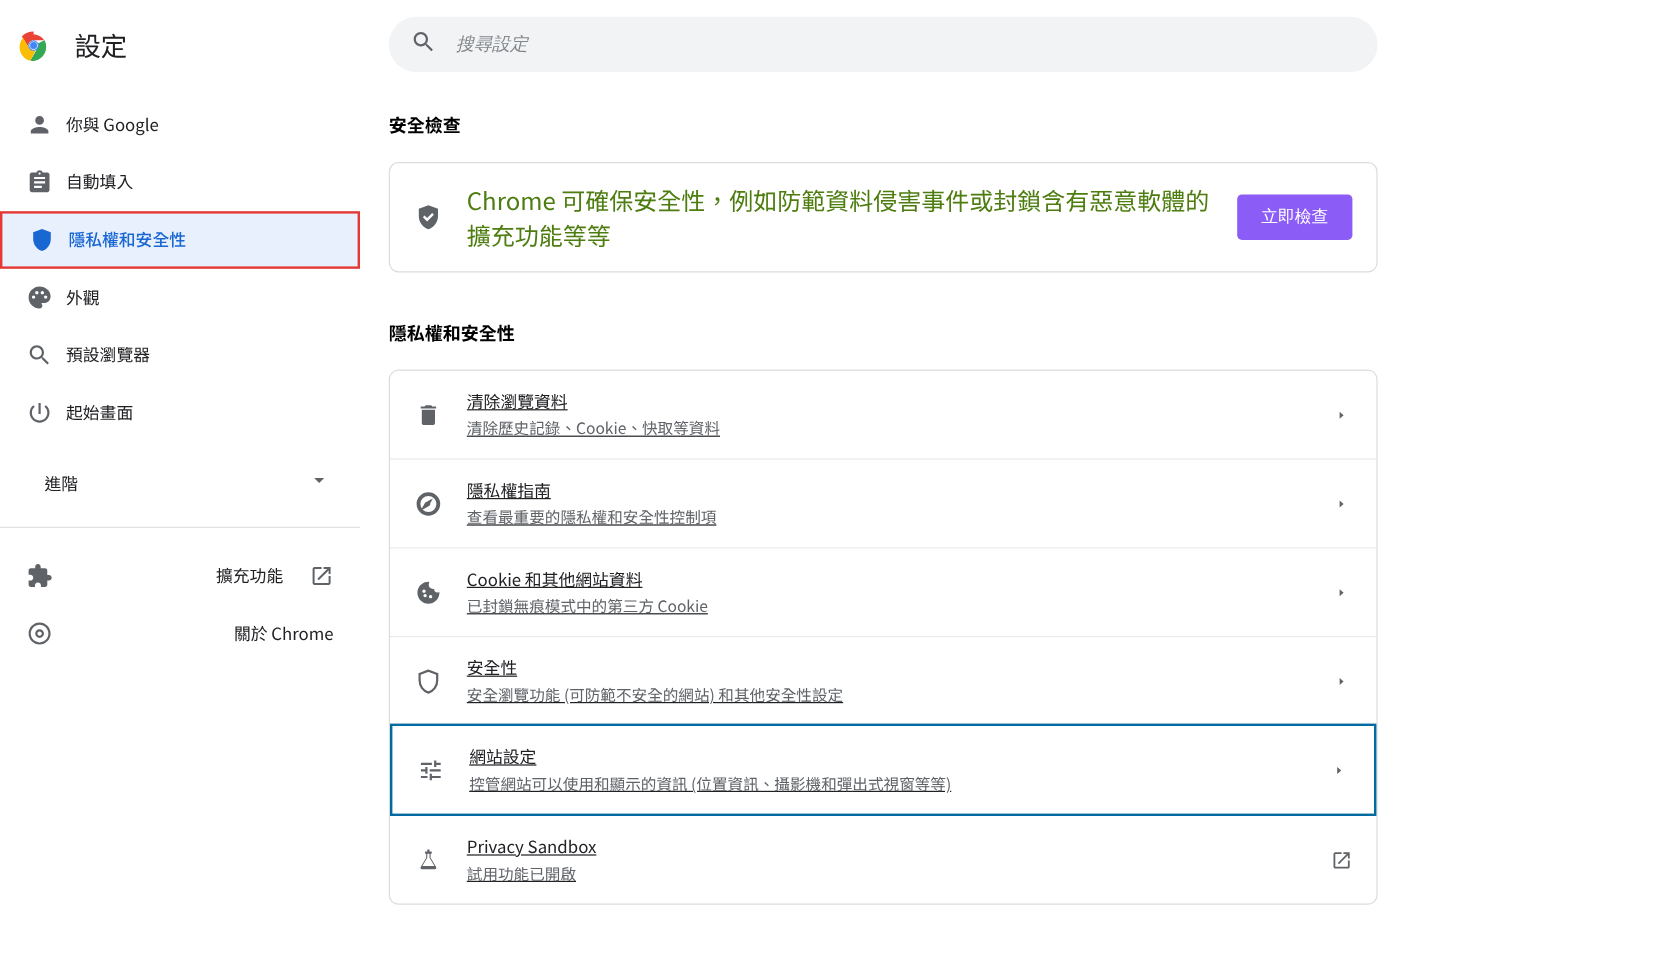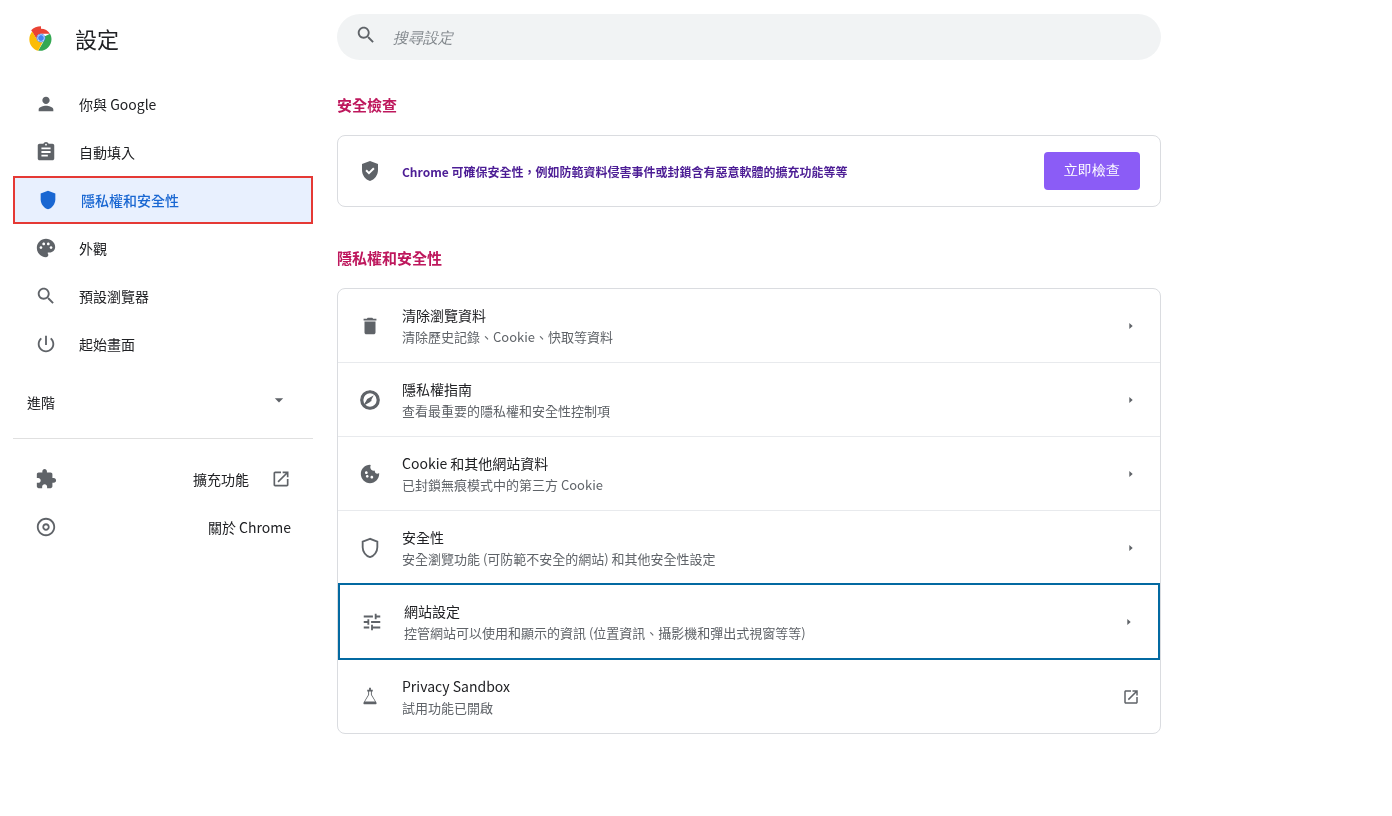--- a/index.html
+++ b/index.html
@@ -2,46 +2,46 @@
 <html><head>
   <meta charset="utf-8">
   <style>
     * { box-sizing: border-box; margin: 0; padding: 0; }
     body {
       font-family: "Microsoft JhengHei", "Noto Sans CJK TC", Arial, sans-serif;
       background: #fff;
       color: #202124;
       font-size: 14px;
     }
-    .layout { display: flex; min-height: 100vh; margin-left: 13px; }
+    .layout { display: flex; min-height: 100vh; }
     .sidebar { width: 300px; flex-shrink: 0; padding-top: 14px; }
     .header-row { display: flex; align-items: center; padding: 8px 20px 20px 14px; gap: 20px; }
     .chrome-logo { width: 28px; height: 28px; }
     .header-title { font-size: 22px; color: #202124; }
     .nav-list { padding: 6px 0; }
     .nav-item {
       display: flex; align-items: center;
       height: 48px;
       padding-left: 22px;
-      gap: 22px;
+      gap: 11px;
       cursor: pointer;
       color: #5f6368;
       border-top-right-radius: 24px;
       border-bottom-right-radius: 24px;
       margin-right: 12px;
     }
     .nav-item .nav-label { font-size: 14px; color: #202124; }
     .nav-item.active { background: #e8f0fe; border: 2px solid #e53935; border-radius: 0; margin-right: 0; }
     .nav-item.active .nav-label { color: #1967d2; font-weight: 500; }
     .nav-item.active .nav-icon svg { fill: #1967d2; }
     .nav-icon { width: 22px; height: 22px; display: flex; align-items: center; justify-content: center; }
     .nav-icon svg { fill: #5f6368; }
     .advanced-row {
       display: flex; align-items: center; justify-content: space-between;
-      padding: 16px 24px 16px 14px; color: #202124; cursor: pointer; gap: 36px;
+      padding: 16px 24px 16px 37px; color: #202124; cursor: pointer; gap: 36px;
     }
     .divider { border: none; border-top: 1px solid #e0e0e0; margin: 8px 0; }
     .bottom-nav { padding: 8px 0 0 0; }
     .bottom-item {
       display: flex; align-items: center;
       height: 48px;
       padding: 0 22px;
       gap: 22px;
       cursor: pointer;
       text-align: right;
@@ -59,50 +59,50 @@
       padding: 0 18px; gap: 16px;
       margin-bottom: 34px;
     }
     .search-icon svg { width: 22px; height: 22px; fill: #5f6368; }
     .search-input {
       border: none; outline: none; background: transparent;
       font-size: 15px; color: #202124; flex: 1; font-style: italic;
     }
     .search-input::placeholder { color: #80868b; }
 
-    .section-title { font-size: 15px; color: #be185d; margin-bottom: 20px; }
+    .section-title { font-size: 15px; color: #000000; margin-bottom: 20px; }
 
     .card {
       border: 1px solid #dadce0;
       border-radius: 8px;
       background: #fff;
     }
     .safety-card {
       padding: 16px 20px;
       display: flex; align-items: center; gap: 20px;
       margin-bottom: 40px;
     }
-    .safety-text { flex: 1; font-size: 12px; color: #4c1d95; font-weight: bold; }
+    .safety-text { flex: 1; font-size: 20px; color: #4d7c0f; }
     .primary-btn {
       background: #8b5cf6; color: #fff; border: none;
       padding: 10px 20px; border-radius: 4px; font-size: 14px; cursor: pointer;
     }
 
     .list-card { padding: 0; margin-bottom: 24px; }
     .list-row {
       display: flex; align-items: center;
       padding: 16px 20px; gap: 20px;
       cursor: pointer;
       border-top: 1px solid #e8eaed;
     }
     .list-row:first-child { border-top: none; }
     .list-row.highlight { border: 2px solid #0369a1; margin: -1px 0; position: relative; z-index: 1; }
     .row-icon { width: 24px; height: 24px; display: flex; align-items: center; justify-content: center; flex-shrink: 0; }
     .row-icon svg { fill: #5f6368; }
-    .row-body { flex: 1; }
+    .row-body { flex: 1; text-decoration: underline; }
     .row-title { font-size: 14px; color: #202124; margin-bottom: 2px; }
     .row-sub { font-size: 13px; color: #5f6368; }
     .row-trail { width: 18px; display: flex; align-items: center; justify-content: center; }
     .row-trail svg { fill: #5f6368; }
   </style>
 </head>
 <body>
 
 <div class="layout">
   <aside class="sidebar">

